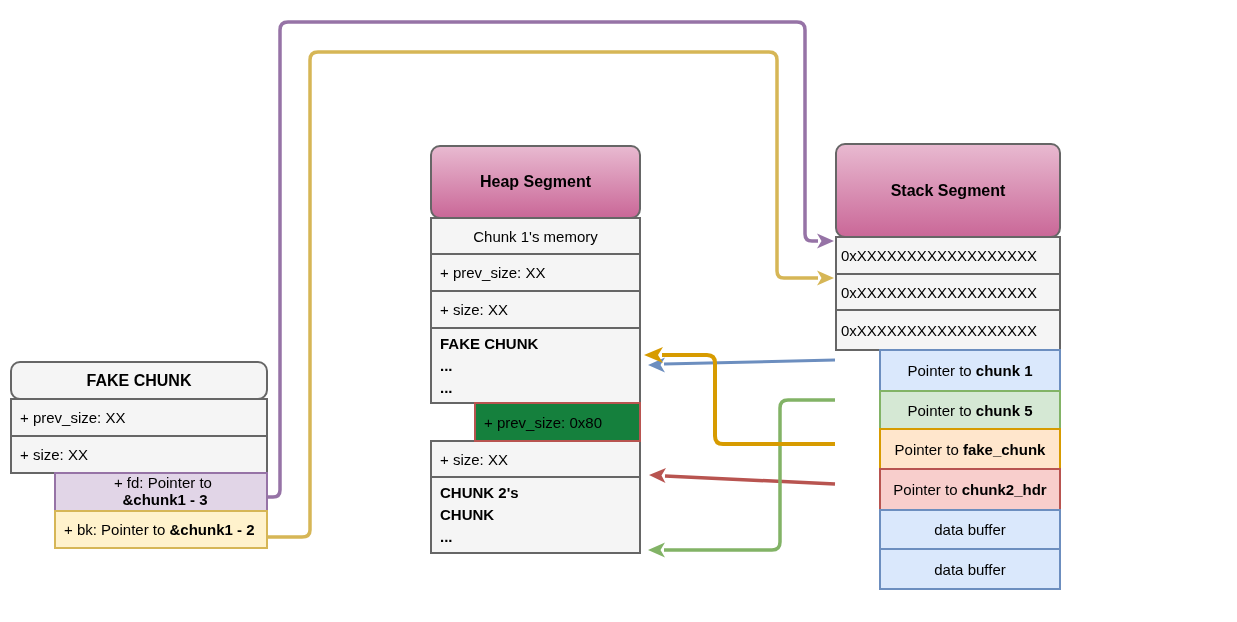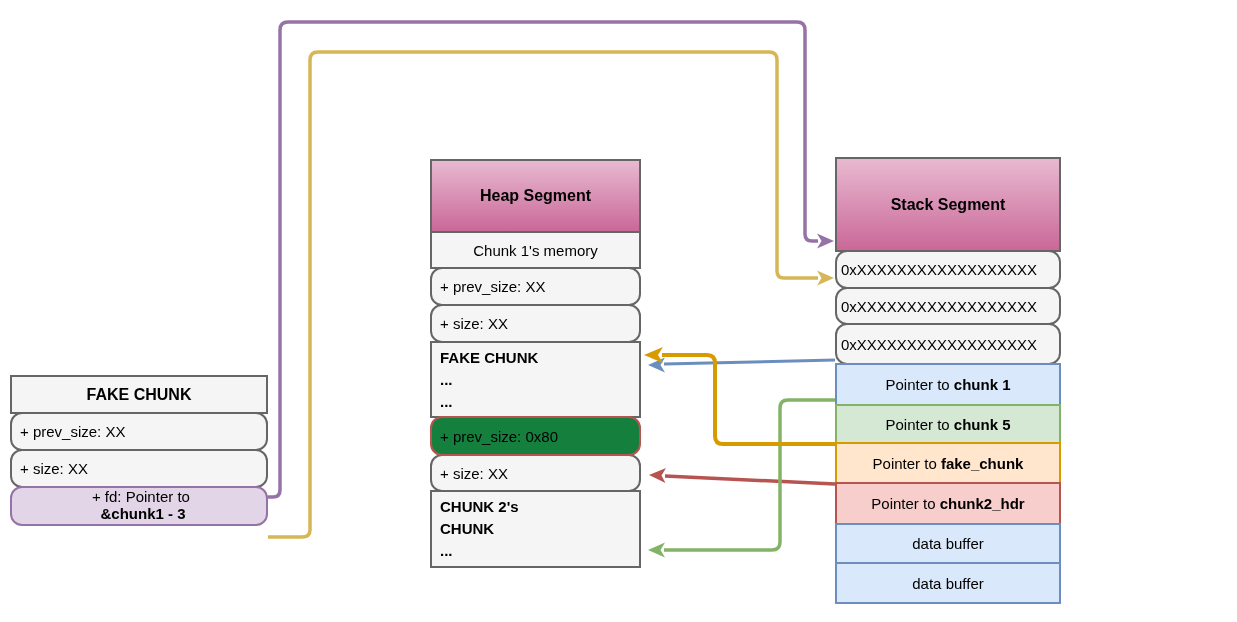--- a/index.html
+++ b/index.html
@@ -7,44 +7,47 @@
     position:relative; width:1237px; height:622px; overflow:hidden;
     font-family:"Liberation Sans", sans-serif; color:#000; background:#ffffff;
   }
   .tbl { position:absolute; }
   .row {
     box-sizing:border-box; position:relative;
     border:2px solid #666666; margin-top:-2px;
     display:flex; align-items:center; justify-content:center;
     font-size:15px; background:#f5f5f5; white-space:pre;
   }
-  .row:first-child { margin-top:14px; }
-  .row.left { justify-content:flex-start; padding-left:8px;border-radius:12px; }
+  .row:first-child { margin-top:0;border-radius:10px; }
+  .row.left { justify-content:flex-start; padding-left:8px; }
   .row.tight { padding-left:4px; }
   .row.bold { font-weight:normal; }
   .row.hdr  { font-weight:bold; font-size:16px; }
-  .row.colored { z-index:2; }
+  .row.colored { z-index:2;margin-left:44px; }
   .row.multi {
     flex-direction:column; align-items:flex-start; justify-content:center;
     line-height:22px; font-weight:bold;
   }
   .arrows { position:absolute; left:0; top:0; z-index:5; pointer-events:none; }
   b { font-weight:bold; }
 </style>
 </head>
 <body>
 
 <div class="canvas">
 
   <div class="tbl" style="left:10px; top:361px; width:258px;">
     <div class="row hdr" style="height:39px;">FAKE CHUNK</div>
     <div class="row left" style="height:39px;">+ prev_size: XX</div>
     <div class="row left" style="height:39px;">+ size: XX</div>
     <div class="row left colored" style="height: 40px; background-color: rgb(225, 213, 231); border-color: rgb(150, 115, 166); flex-direction: column;">
       <span>+ fd: Pointer to </span><b>&amp;chunk1 - 3</b>
+    </div>
+    <div class="row left colored" style="height: 39px; background-color: rgb(255, 242, 204); border-color: rgb(214, 182, 86);">
+      <span>+ bk: Pointer to </span><b>&amp;chunk1 - 2</b>
     </div>
   </div>
 
   <div class="tbl" style="left:430px; top:145px; width:211px;">
     <div class="row hdr" style="height: 74px; background: linear-gradient(rgb(232, 185, 208), rgb(202, 104, 152));">Heap Segment</div>
     <div class="row bold" style="height:38px;">Chunk 1's memory</div>
     <div class="row left" style="height:39px;">+ prev_size: XX</div>
     <div class="row left" style="height:39px;">+ size: XX</div>
     <div class="row multi" style="height:77px; padding-left:8px;">
       <div>FAKE CHUNK</div>

